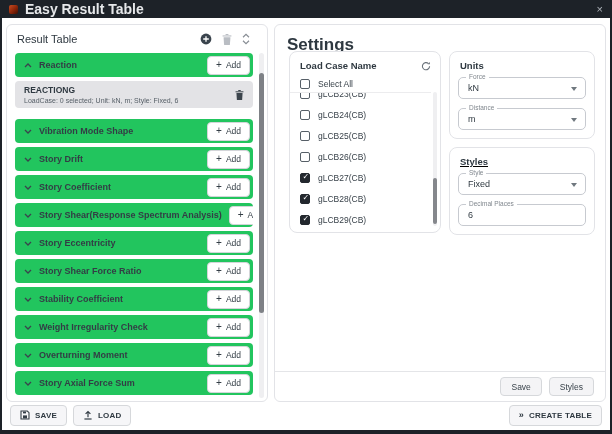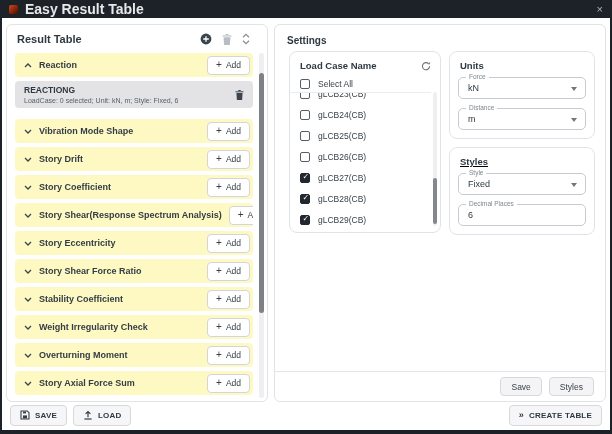--- a/index.html
+++ b/index.html
@@ -14,44 +14,44 @@
   .win-close { margin-left:auto; color:#aeb4ba; font-size:11px; line-height:1; }
 
   
   .content { position:absolute; left:2px; right:2px; top:18px; bottom:4px; background:#ffffff; }
 
   .panel { position:absolute; top:6px; background:#fff; border:1px solid #e2e3e7; border-radius:6px; }
   .left-panel { left:4px; width:262px; height:378px; overflow:hidden; }
   .right-panel { left:272px; right:4px; height:378px; overflow:hidden; }
 
   .panel-header { display:flex; align-items:center; padding:8px 10px 5px; }
-  .panel-title { font-size:11px; font-weight:700; color:#2e3840; }
+  .panel-title { font-size:11px; font-weight:400; color:#2e3840; }
   .header-icons { margin-left:auto; display:flex; align-items:center; gap:10px; padding-right:7px; }
 
   .sections { position:absolute; top:28px; left:8px; right:14px; bottom:2px; overflow:hidden; display:flex; flex-direction:column; gap:4px; }
   .section.expanded { margin-bottom:7px; }
-  .acc-header { height:24px; min-height:24px; background:#fef9c3; border-radius:4px; display:flex; align-items:center; gap:7px; padding:0 3px 0 9px; cursor:default; }
+  .acc-header { height:24px; min-height:24px; background:#22c55e; border-radius:4px; display:flex; align-items:center; gap:7px; padding:0 3px 0 9px; cursor:default; }
   .chev { display:flex; flex:none; }
   .section.expanded .chev svg { transform:rotate(180deg); }
   .acc-label { font-size:9px; font-weight:700; color:#333d45; white-space:nowrap; }
   .add-btn { margin-left:auto; height:19px; background:#fff; border:1px solid #d3d5d9; border-radius:4px; display:flex; align-items:center; gap:4px; padding:0 8px; font-size:8.5px; color:#333d45; font-family:inherit; }
   .add-btn .plus { font-size:10px; line-height:1; }
 
   .result-item { margin-top:4px; background:#e3e3e6; border-radius:4px; display:flex; align-items:center; padding:4px 9px; }
   .item-title { font-size:8.5px; font-weight:700; color:#2f3941; }
   .item-desc { font-size:7px; color:#555e66; margin-top:2px; }
   .item-trash { margin-left:auto; display:flex; }
 
   .scrollbar-track { position:absolute; background:#efeff1; border-radius:3px; }
   .left-track { right:3px; top:28px; bottom:3px; width:5px; }
   .scrollbar-thumb { position:absolute; left:0; right:0; border-radius:3px; background:#7e8186; }
   .left-thumb { top:20px; height:240px; }
 
   
-  .settings-title { font-size:10px; font-weight:700; color:#2e3840; padding:10px 12px 4px; }
+  .settings-title { font-size:17px; font-weight:700; color:#2e3840; padding:10px 12px 4px; }
   .card { position:absolute; border:1px solid #e2e3e7; border-radius:8px; background:#fff; }
   .loadcase-card { left:14px; top:26px; width:152px; height:182px; }
   .units-card  { left:174px; right:10px; top:26px;  height:88px; }
   .styles-card { left:174px; right:10px; top:122px; height:88px;text-decoration:underline; }
   .card-head-row { display:flex; align-items:center; padding:8px 9px 0 10px; }
   .card-title { font-size:9.5px; font-weight:700; color:#2e3840; }
   .refresh { margin-left:auto; display:flex; }
 
   .lc-row { display:flex; align-items:center; gap:8px; height:21px; padding-left:10px; font-size:8.5px; color:#39424a; cursor:default; }
   .select-all { margin-top:4px; height:18px; }

